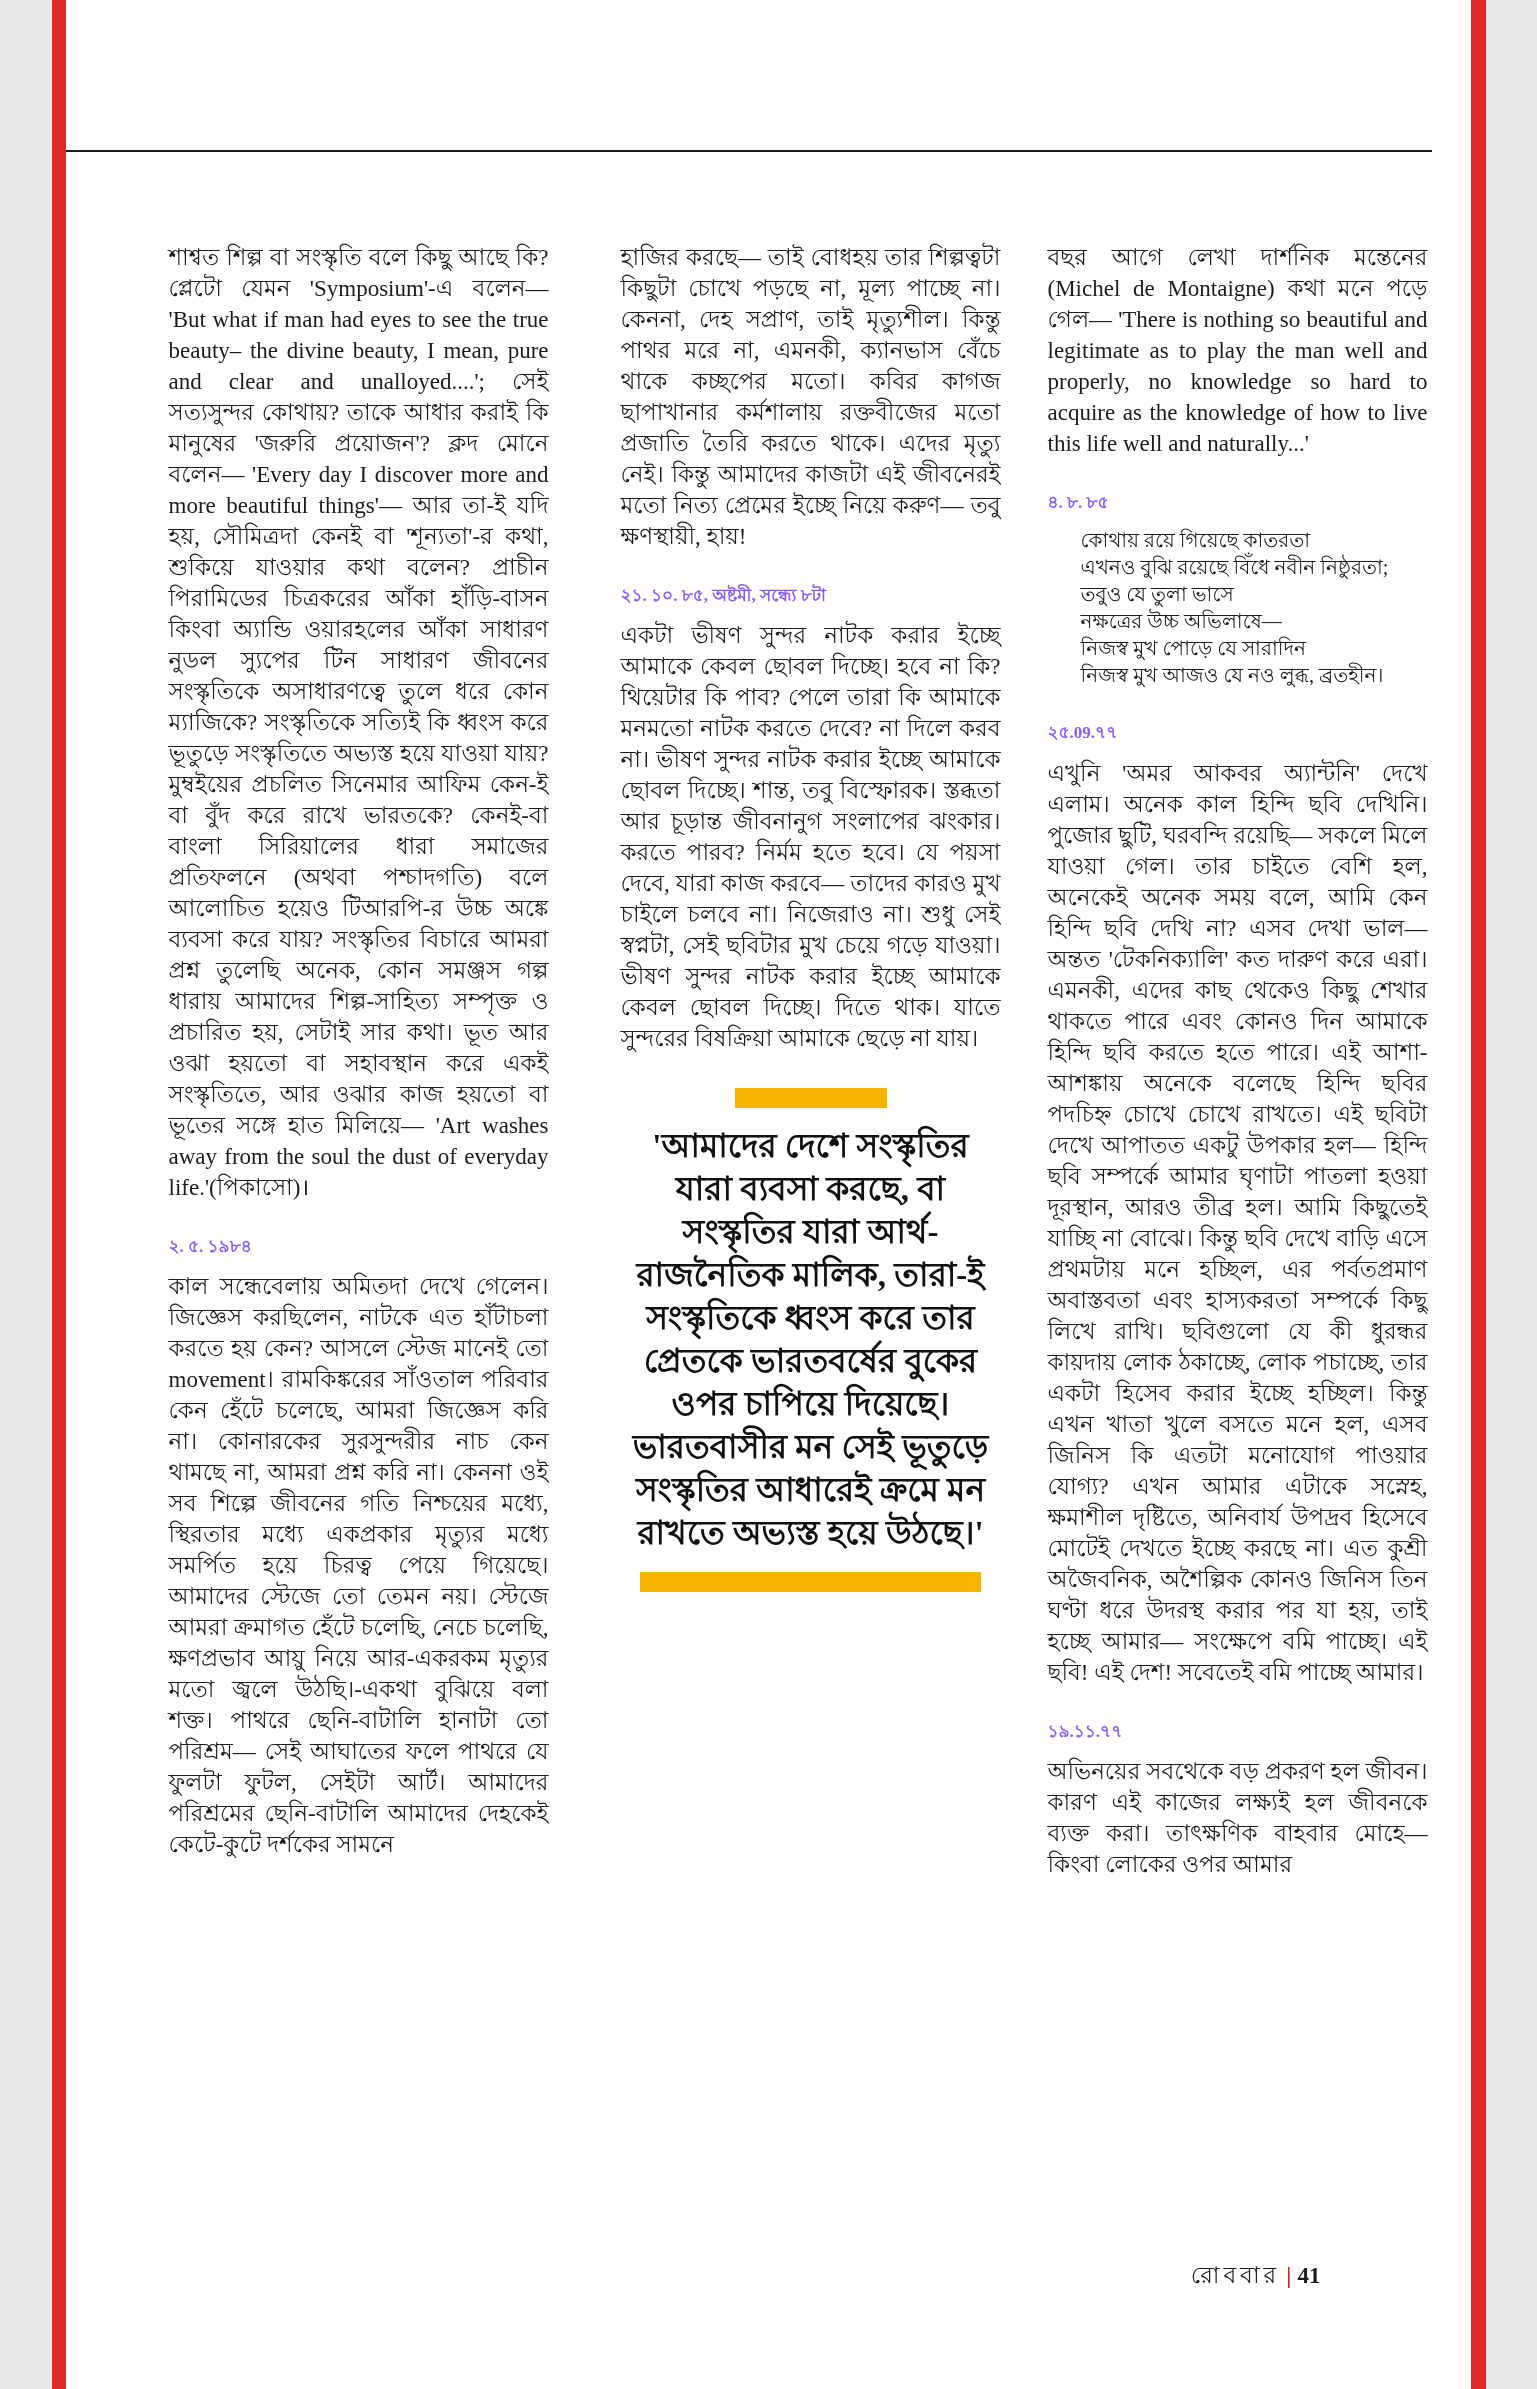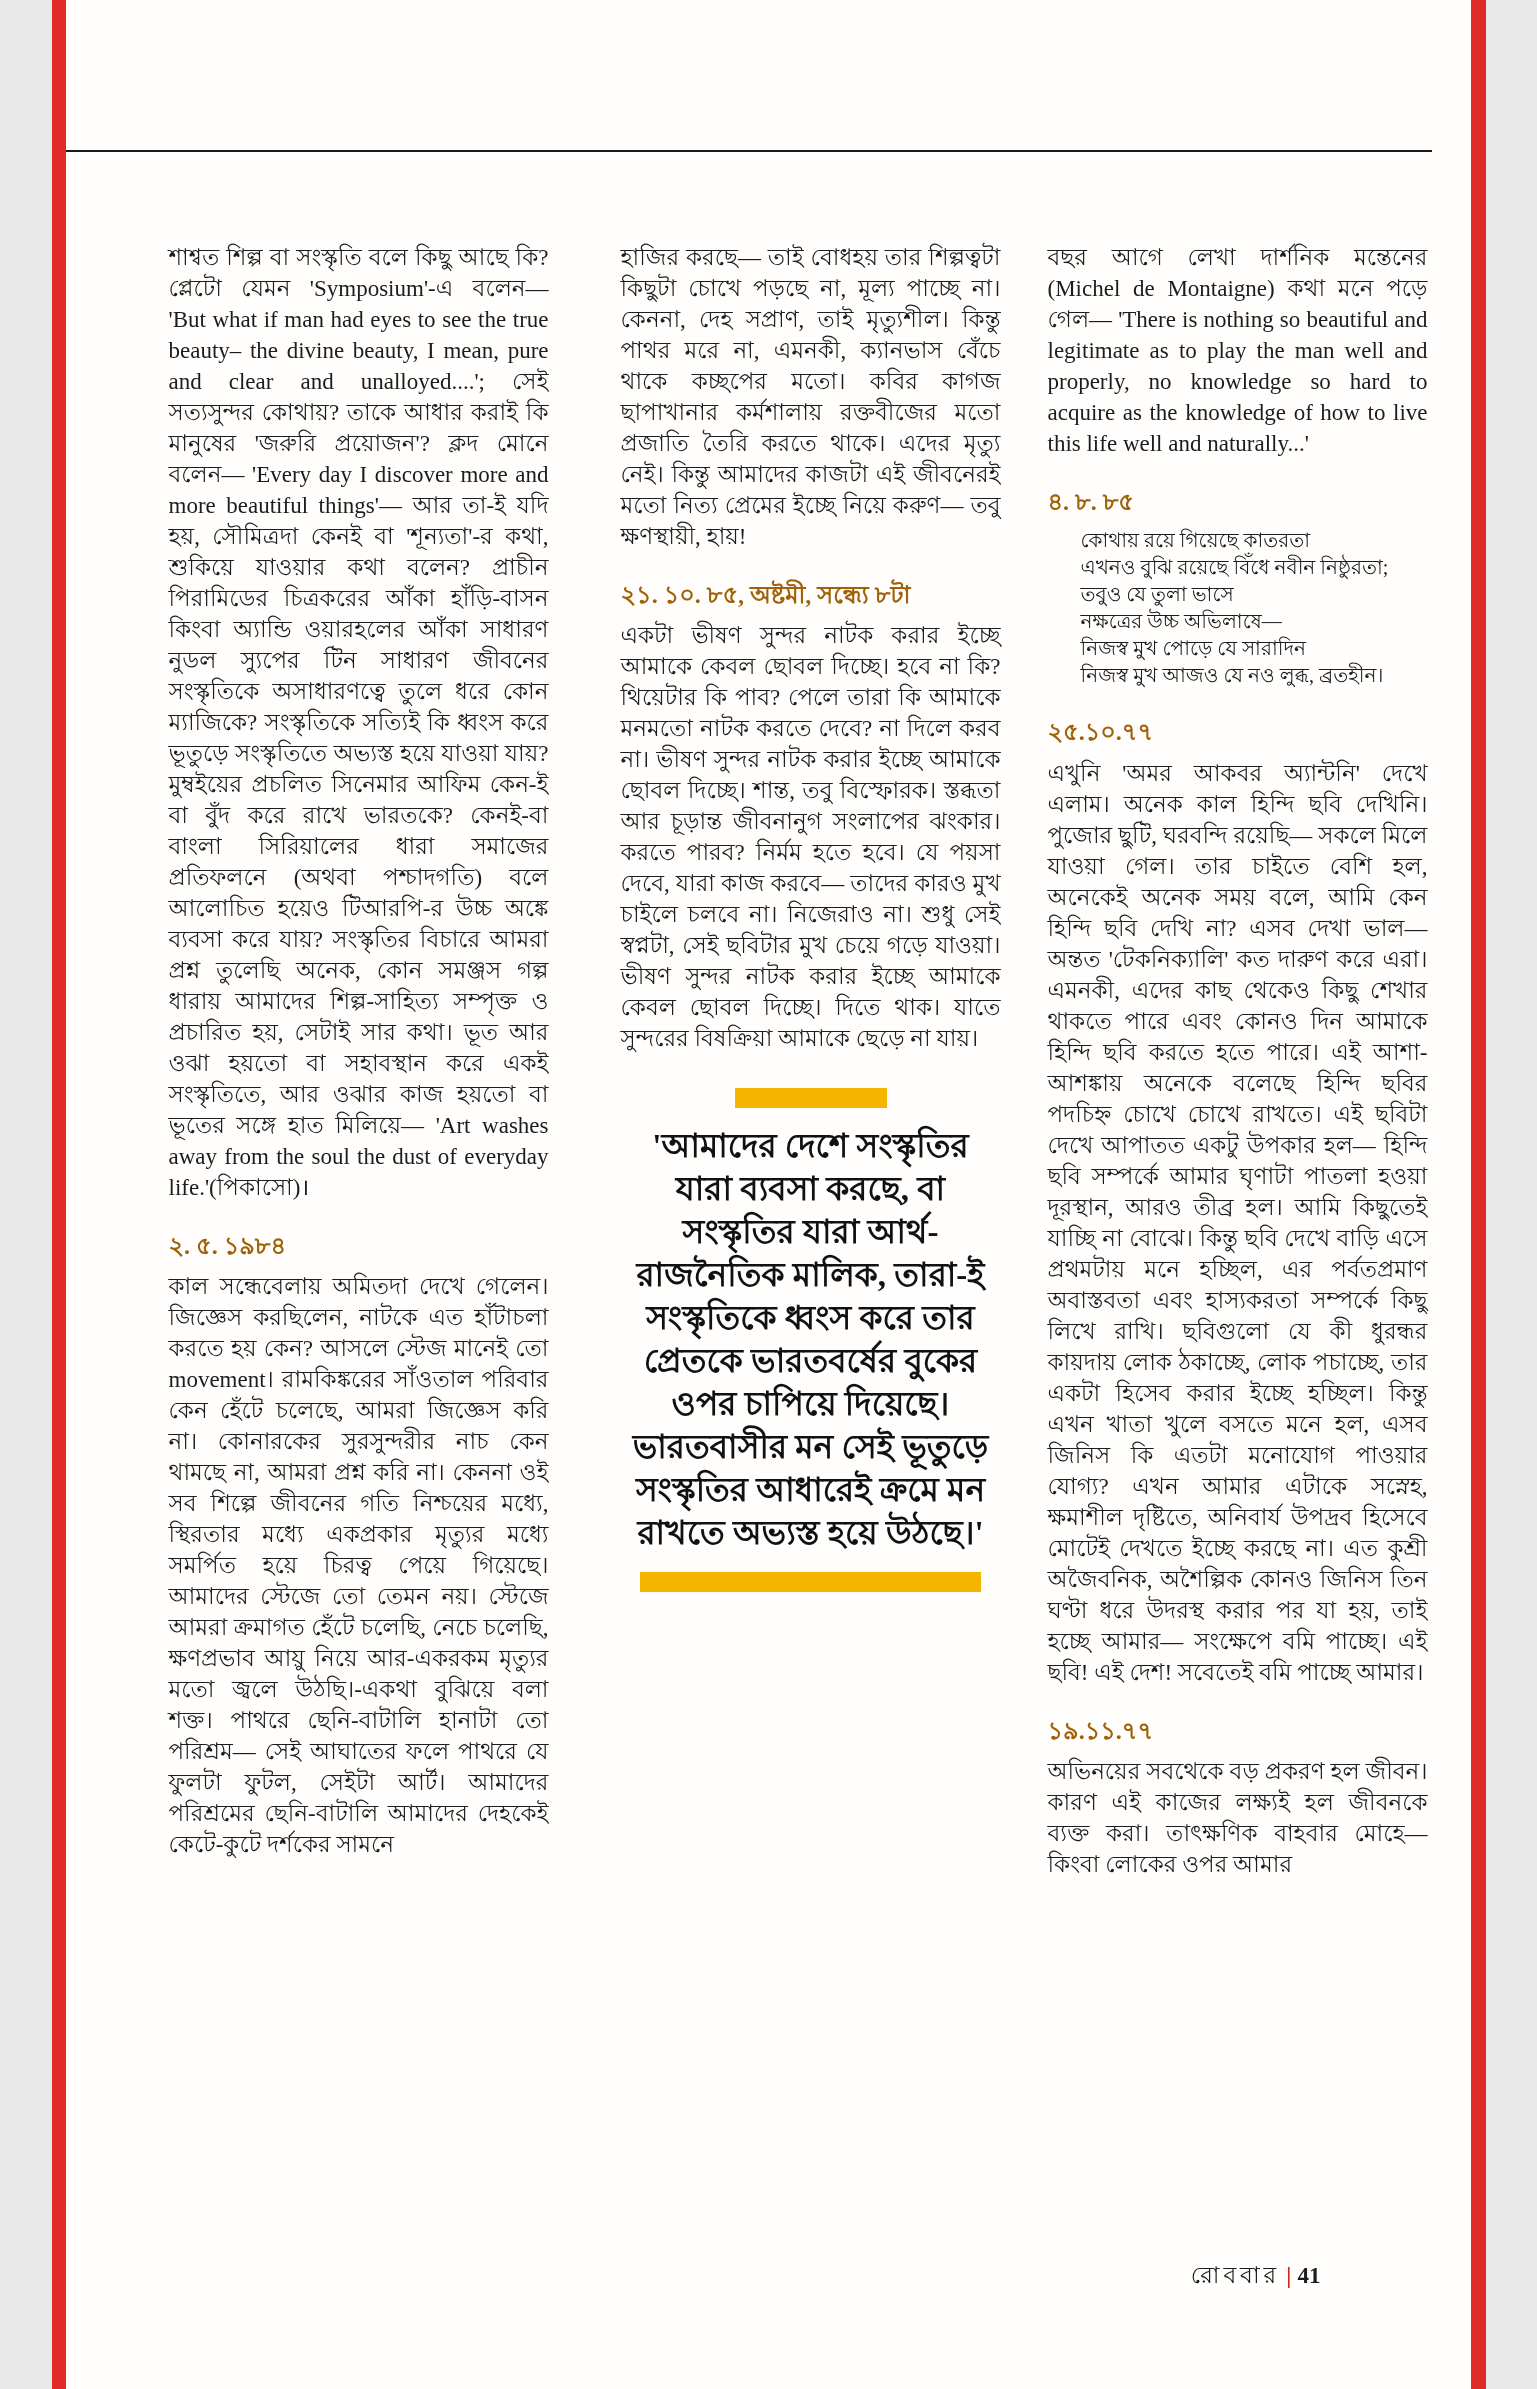--- a/index.html
+++ b/index.html
@@ -44,23 +44,23 @@
     text-align: justify;
   }
   .col-1 { left: 117px; }
   .col-2 { left: 557px; margin-left: 12px; }
   .col-3 { left: 996px; }
 
   .para { text-align: justify; }
   .para.indented { text-indent: 43px; margin-top: 17px; }
 
   .date-heading {
-    color: #a16207;
+    color: #8b5cf6;
     font-weight: bold;
-    font-size: 24px;
+    font-size: 17px;
     margin: 28px 0 9.3px 0;
     text-align: left;
   }
 
   .poem {
     padding-left: 33px;
     font-size: 20px;
     line-height: 27px;
     text-align: left;
   }
@@ -128,21 +128,21 @@
     <div class="para">বছর আগে লেখা দার্শনিক মন্তেনের (Michel de Montaigne) কথা মনে পড়ে গেল— 'There is nothing so beautiful and legitimate as to play the man well and properly, no knowledge so hard to acquire as the knowledge of how to live this life well and naturally...'</div>
     <div class="date-heading">৪. ৮. ৮৫</div>
     <div class="poem">
       <div>কোথায় রয়ে গিয়েছে কাতরতা</div>
       <div>এখনও বুঝি রয়েছে বিঁধে নবীন নিষ্ঠুরতা;</div>
       <div>তবুও যে তুলা ভাসে</div>
       <div>নক্ষত্রের উচ্চ অভিলাষে—</div>
       <div>নিজস্ব মুখ পোড়ে যে সারাদিন</div>
       <div>নিজস্ব মুখ আজও যে নও লুব্ধ, ব্রতহীন।</div>
     </div>
-    <div class="date-heading">২৫.১০.৭৭</div>
+    <div class="date-heading">২৫.09.৭৭</div>
     <div class="para">এখুনি 'অমর আকবর অ্যান্টনি' দেখে এলাম। অনেক কাল হিন্দি ছবি দেখিনি। পুজোর ছুটি, ঘরবন্দি রয়েছি— সকলে মিলে যাওয়া গেল। তার চাইতে বেশি হল, অনেকেই অনেক সময় বলে, আমি কেন হিন্দি ছবি দেখি না? এসব দেখা ভাল— অন্তত 'টেকনিক্যালি' কত দারুণ করে এরা। এমনকী, এদের কাছ থেকেও কিছু শেখার থাকতে পারে এবং কোনও দিন আমাকে হিন্দি ছবি করতে হতে পারে। এই আশা-আশঙ্কায় অনেকে বলেছে হিন্দি ছবির পদচিহ্ন চোখে চোখে রাখতে। এই ছবিটা দেখে আপাতত একটু উপকার হল— হিন্দি ছবি সম্পর্কে আমার ঘৃণাটা পাতলা হওয়া দূরস্থান, আরও তীব্র হল। আমি কিছুতেই যাচ্ছি না বোঝে। কিন্তু ছবি দেখে বাড়ি এসে প্রথমটায় মনে হচ্ছিল, এর পর্বতপ্রমাণ অবাস্তবতা এবং হাস্যকরতা সম্পর্কে কিছু লিখে রাখি। ছবিগুলো যে কী ধুরন্ধর কায়দায় লোক ঠকাচ্ছে, লোক পচাচ্ছে, তার একটা হিসেব করার ইচ্ছে হচ্ছিল। কিন্তু এখন খাতা খুলে বসতে মনে হল, এসব জিনিস কি এতটা মনোযোগ পাওয়ার যোগ্য? এখন আমার এটাকে সস্নেহ, ক্ষমাশীল দৃষ্টিতে, অনিবার্য উপদ্রব হিসেবে মোটেই দেখতে ইচ্ছে করছে না। এত কুশ্রী অজৈবনিক, অশৈল্পিক কোনও জিনিস তিন ঘণ্টা ধরে উদরস্থ করার পর যা হয়, তাই হচ্ছে আমার— সংক্ষেপে বমি পাচ্ছে। এই ছবি! এই দেশ! সবেতেই বমি পাচ্ছে আমার।</div>
     <div class="date-heading">১৯.১১.৭৭</div>
     <div class="para">অভিনয়ের সবথেকে বড় প্রকরণ হল জীবন। কারণ এই কাজের লক্ষ্যই হল জীবনকে ব্যক্ত করা। তাৎক্ষণিক বাহবার মোহে— কিংবা লোকের ওপর আমার</div>
   </div>
 
   <div class="footer">
     <span class="magazine">রোববার</span><span class="sep">|</span><span class="pagenum">41</span>
   </div>
 
 </div>

